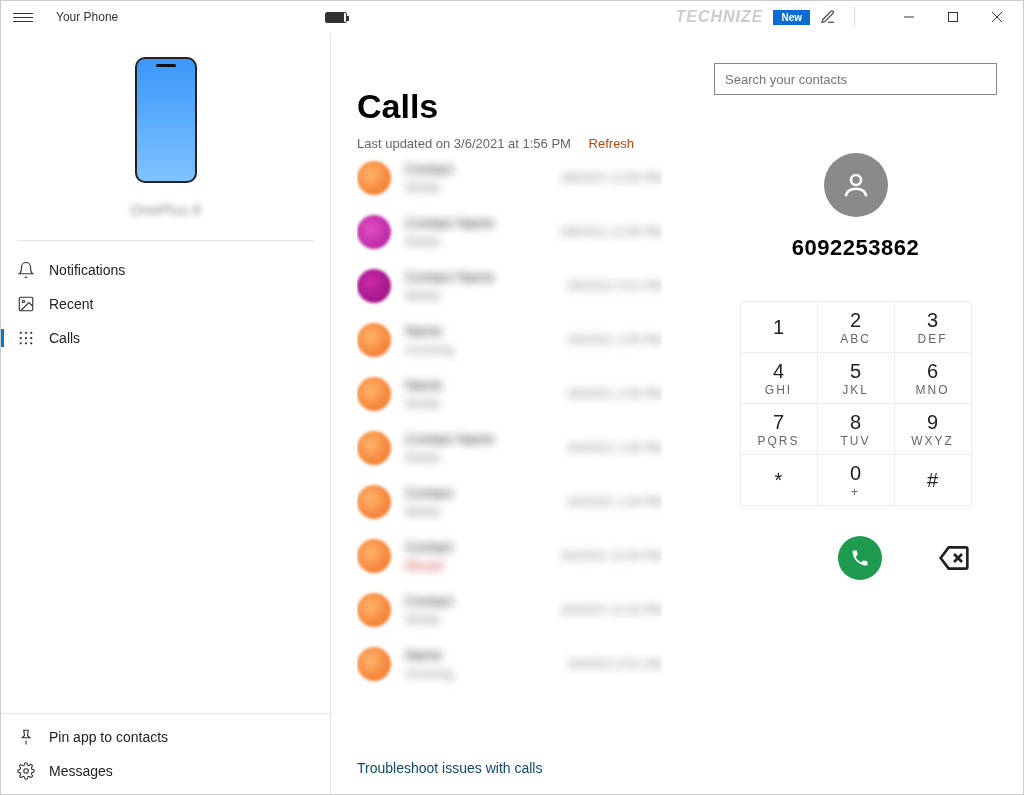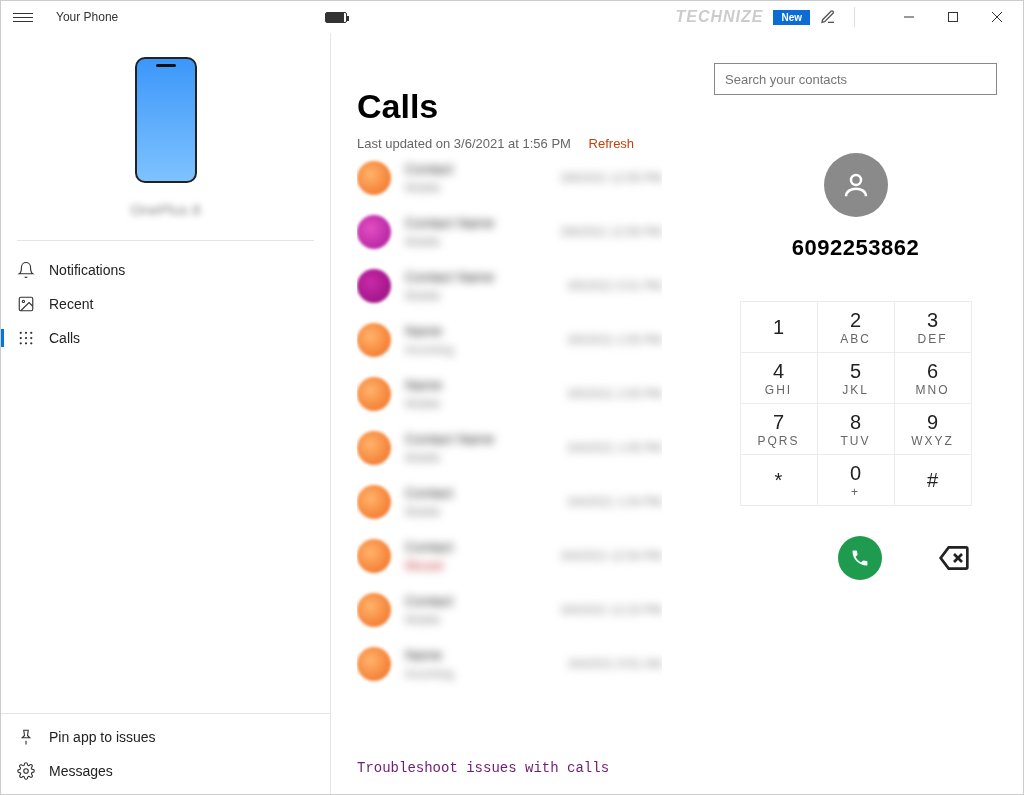--- a/index.html
+++ b/index.html
@@ -44,21 +44,21 @@
   .call-item { display:flex; align-items:center; gap:14px; height:54px;}
   .avatar { width:34px; height:34px; border-radius:50%; flex-shrink:0; filter: blur(1.5px);}
   .av-orange { background: radial-gradient(circle at 40% 40%, #ffb36b, #f06a1f);}
   .av-pink { background: radial-gradient(circle at 40% 40%, #e24ec2, #a8189a);}
   .av-magenta { background: radial-gradient(circle at 40% 40%, #c92aa9, #8f0d7b);}
   .call-info { display:flex; flex-direction:column; gap:4px;}
   .call-name { font-size:14px; color:#333; filter: blur(4px);}
   .call-sub  { font-size:12px; color:#888; filter: blur(4px);}
   .call-sub.missed { color:#c03535; }
   .call-time { margin-left:auto; font-size:12px; color:#888; filter: blur(4px);}
-  .trouble-link { color:#701a75; font-size:14px; margin-top:auto; padding: 14px 0 18px; cursor:pointer;font-family:Liberation Mono, monospace;}
+  .trouble-link { color:#0c4a6e; font-size:14px; margin-top:auto; padding: 14px 0 18px; cursor:pointer;}
 
   .rightpane { width: 335px; padding: 30px 26px 0; display:flex; flex-direction:column; align-items:center;}
   .search-box { width:100%; height:32px; border:1px solid #888; padding: 0 10px; font-size:13px;}
   .contact-avatar { width:64px; height:64px; border-radius:50%; background:#8a8a8a; display:flex; align-items:center; justify-content:center; margin-top: 58px;}
   .contact-avatar svg { width:30px; height:30px; color:#fff;}
   .contact-number { font-size:22px; font-weight:600; margin-top: 18px; letter-spacing:0.5px;}
   .dialpad { display:grid; grid-template-columns: repeat(3, 76px); grid-auto-rows: 50px; gap:1px; background:#ececec; margin-top: 40px; border:1px solid #ececec;}
   .key { background:#fff; display:flex; flex-direction:column; align-items:center; justify-content:center; cursor:pointer;}
   .key .digit { font-size:20px; color:#222;}
   .key .letters { font-size:12px; color:#666; letter-spacing:2px; text-transform:uppercase;}
@@ -151,21 +151,21 @@
             </svg>
           <span>Calls</span>
         </div>
       </div>
       <div class="sidebar-footer">
         <div class="nav-item">
           <svg class="nav-icon" viewBox="0 0 24 24" fill="none" stroke="currentColor" stroke-width="1.5">
               <path d="M12 17v5"></path>
               <path d="M9 3h6l-1 7 3 3H7l3-3z"></path>
             </svg>
-          <span>Pin app to issues</span>
+          <span>Pin app to contacts</span>
         </div>
         <div class="nav-item">
           <svg class="nav-icon" viewBox="0 0 24 24" fill="none" stroke="currentColor" stroke-width="1.5">
               <circle cx="12" cy="12" r="3"></circle>
               <path d="M19.4 15a1.7 1.7 0 00.3 1.8l.1.1a2 2 0 11-2.8 2.8l-.1-.1a1.7 1.7 0 00-1.8-.3 1.7 1.7 0 00-1 1.5V21a2 2 0 11-4 0v-.1a1.7 1.7 0 00-1-1.5 1.7 1.7 0 00-1.8.3l-.1.1a2 2 0 11-2.8-2.8l.1-.1a1.7 1.7 0 00.3-1.8 1.7 1.7 0 00-1.5-1H3a2 2 0 110-4h.1a1.7 1.7 0 001.5-1 1.7 1.7 0 00-.3-1.8l-.1-.1a2 2 0 112.8-2.8l.1.1a1.7 1.7 0 001.8.3h0a1.7 1.7 0 001-1.5V3a2 2 0 114 0v.1a1.7 1.7 0 001 1.5 1.7 1.7 0 001.8-.3l.1-.1a2 2 0 112.8 2.8l-.1.1a1.7 1.7 0 00-.3 1.8v0a1.7 1.7 0 001.5 1H21a2 2 0 110 4h-.1a1.7 1.7 0 00-1.5 1z"></path>
             </svg>
           <span>Messages</span>
         </div>
       </div>
     </div>

